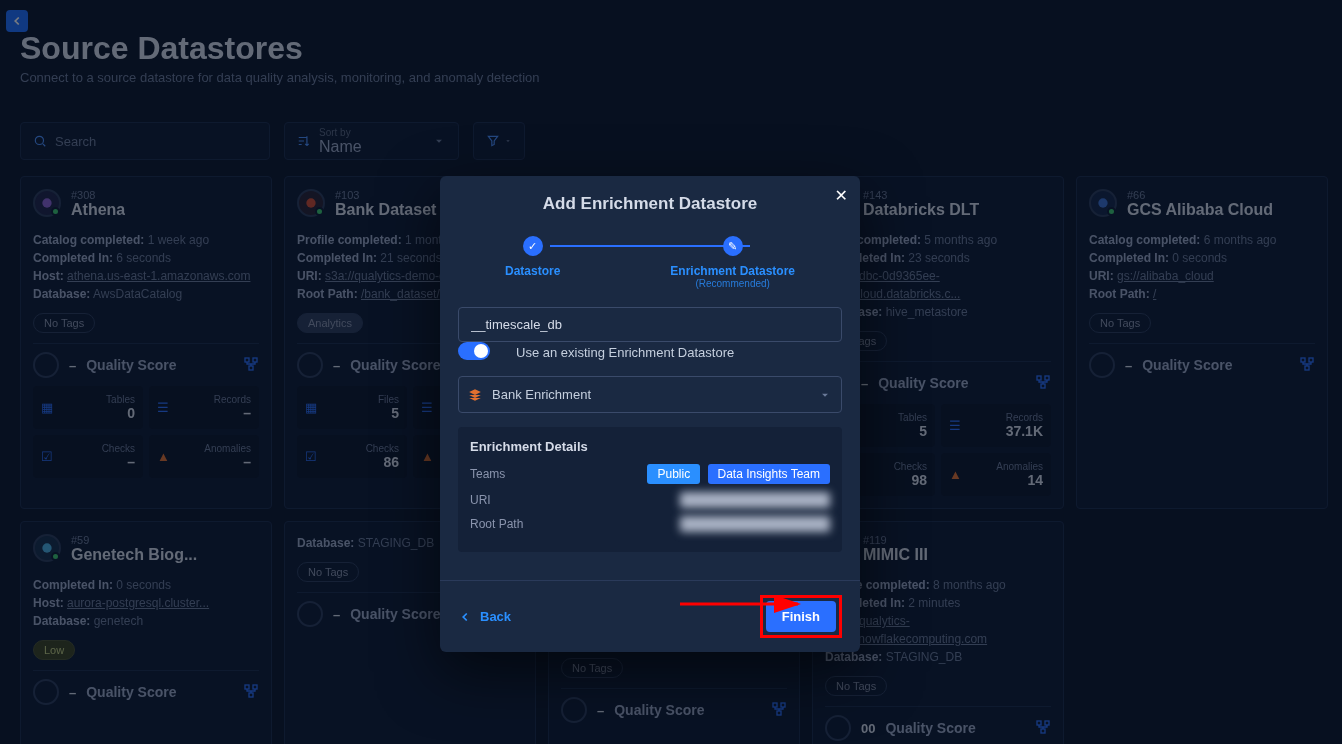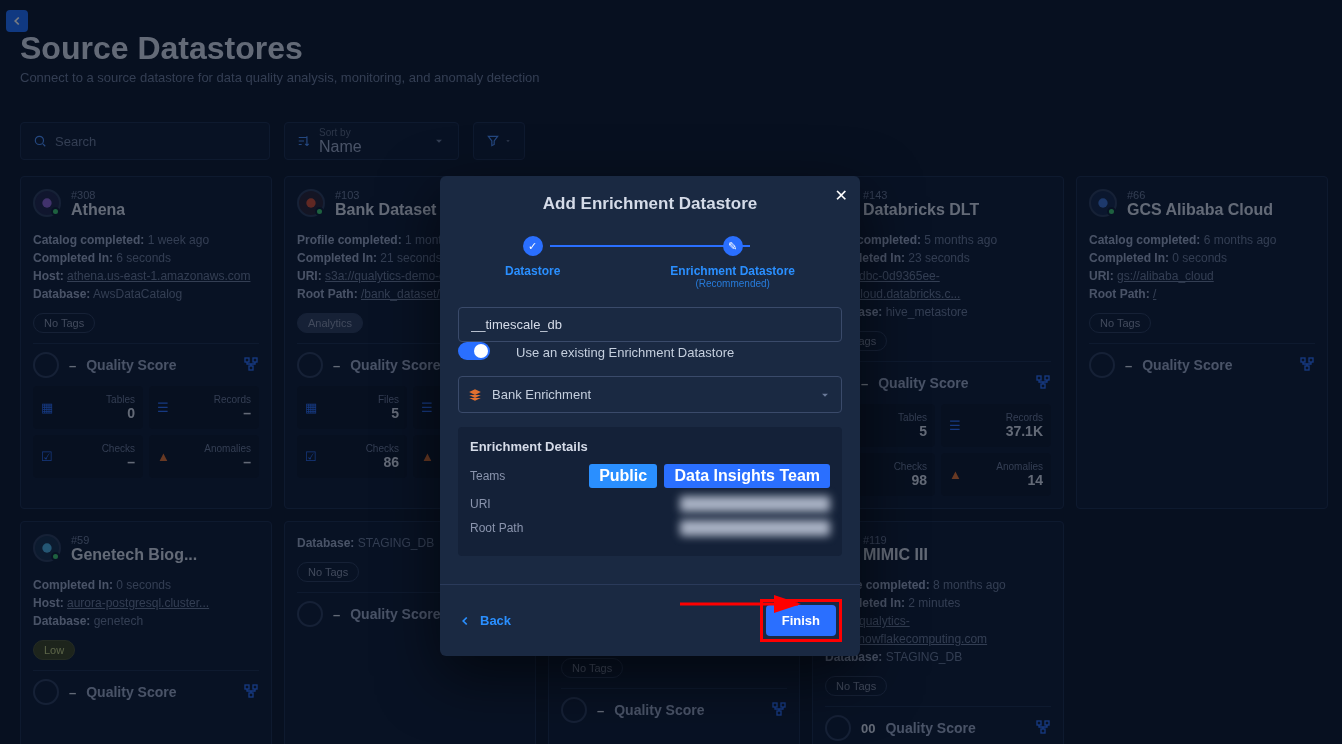--- a/index.html
+++ b/index.html
@@ -155,21 +155,21 @@
 .select-box {
   width: 100%; border: 1px solid #3a4a6a; border-radius: 4px;
   padding: 10px 9px; display: flex; align-items: center; justify-content: space-between;
   margin-bottom: 14px;
 }
 .select-left { display: flex; align-items: center; gap: 10px; }
 .select-icon { color: #e07030; }
 .details-box { background: #142138; border-radius: 4px; padding: 12px; }
 .details-title { font-size: 13px; font-weight: 700; color: #d5dbe8; margin-bottom: 10px; }
 .details-row { display: flex; justify-content: space-between; align-items: center; margin-bottom: 8px; font-size: 12px; color: #8a94ad; }
-.pill { display: inline-block; padding: 3px 10px; border-radius: 3px; font-size: 16px; font-weight: 700; color: white; margin-left: 4px; }
+.pill { display: inline-block; padding: 3px 10px; border-radius: 3px; font-size: 12px; font-weight: 400; color: white; margin-left: 4px; }
 .pill.pub { background: #2a8fff; }
 .pill.team { background: #2a6fff; }
 .blur-box { width: 150px; height: 16px; background: #aab3c5; filter: blur(4px); border-radius: 2px; }
 .modal-footer {
   margin-top: 14px; display: flex; justify-content: space-between; align-items: center;
   padding: 14px 18px; border-top: 1px solid #2a3a5a;
 }
 .back-link { display: flex; align-items: center; gap: 8px; color: #2a8fff; font-weight: 600; cursor: pointer; font-size: 13px; }
 .finish-btn {
   background: #2a6fff; color: white; border: none; border-radius: 4px;

